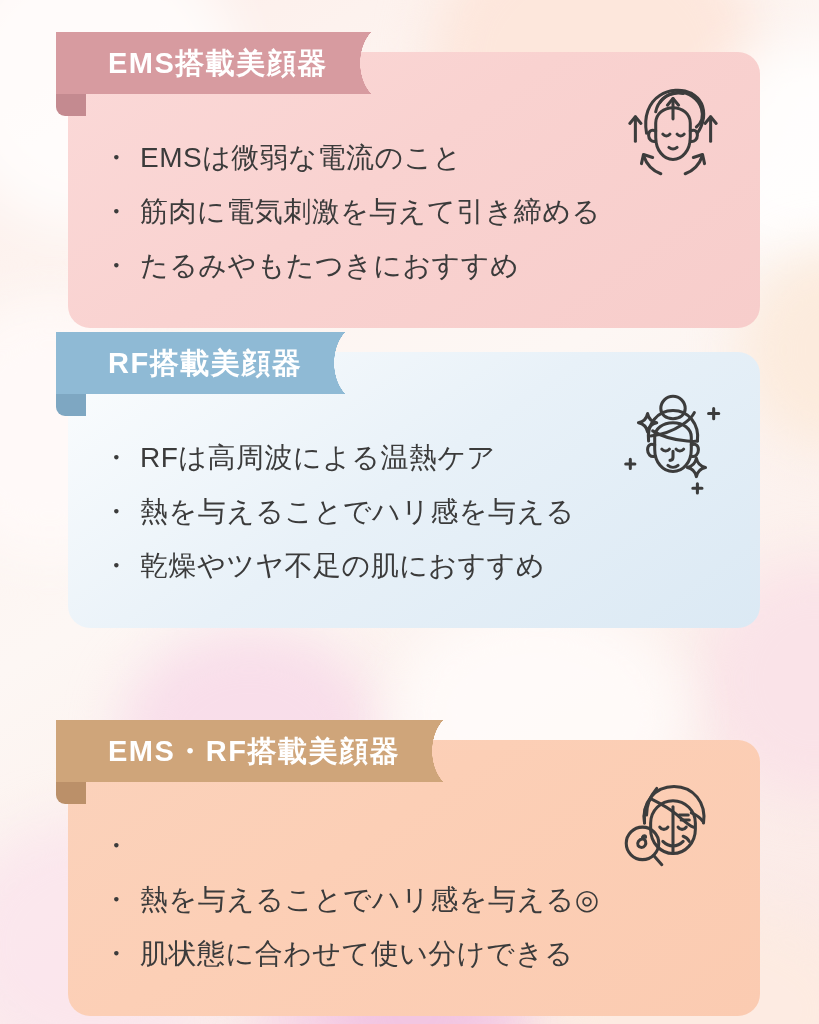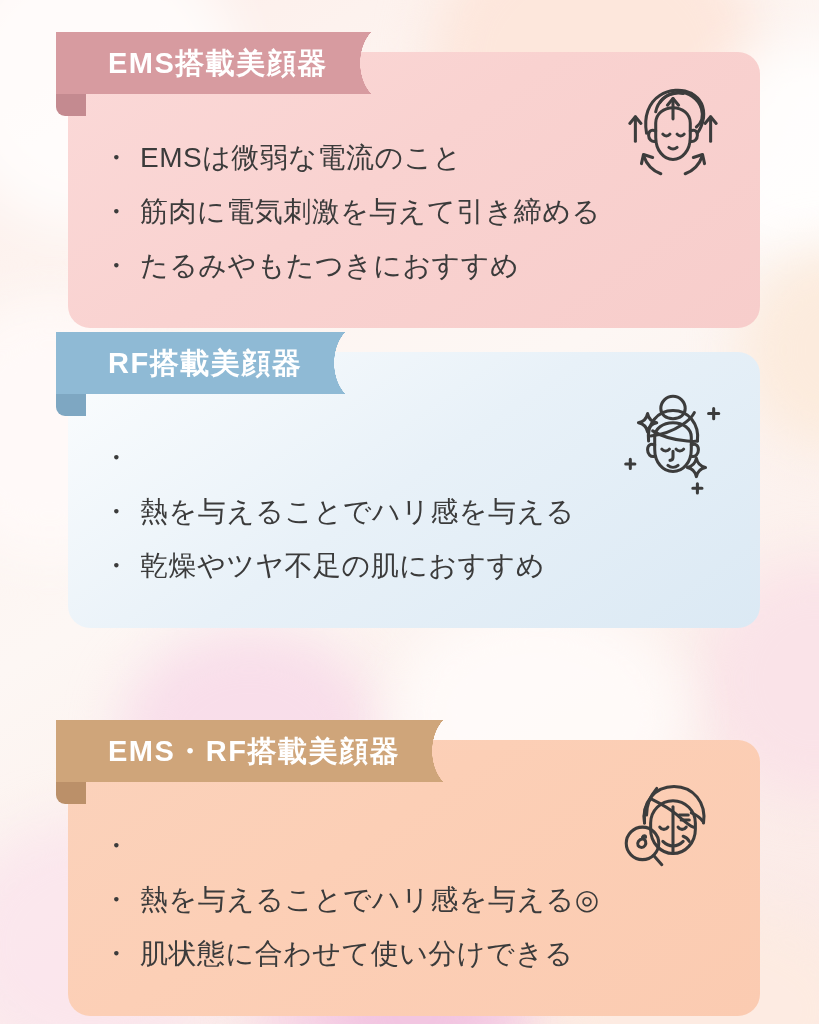--- a/index.html
+++ b/index.html
@@ -140,20 +140,21 @@
     <div class="ribbon-wrap r2">
       <div class="ribbon-main">
         <span class="ribbon-title">RF搭載美顔器</span>
       </div>
       <div class="ribbon-fold"></div>
     </div>
 
     <div class="bullets">
       <div class="bullet">
         <span class="dot">・</span>
+        <span class="txt">RFは高周波による温熱ケア</span>
       </div>
       <div class="bullet">
         <span class="dot">・</span>
         <span class="txt">熱を与えることでハリ感を与える</span>
       </div>
       <div class="bullet">
         <span class="dot">・</span>
         <span class="txt">乾燥やツヤ不足の肌におすすめ</span>
       </div>
     </div>

